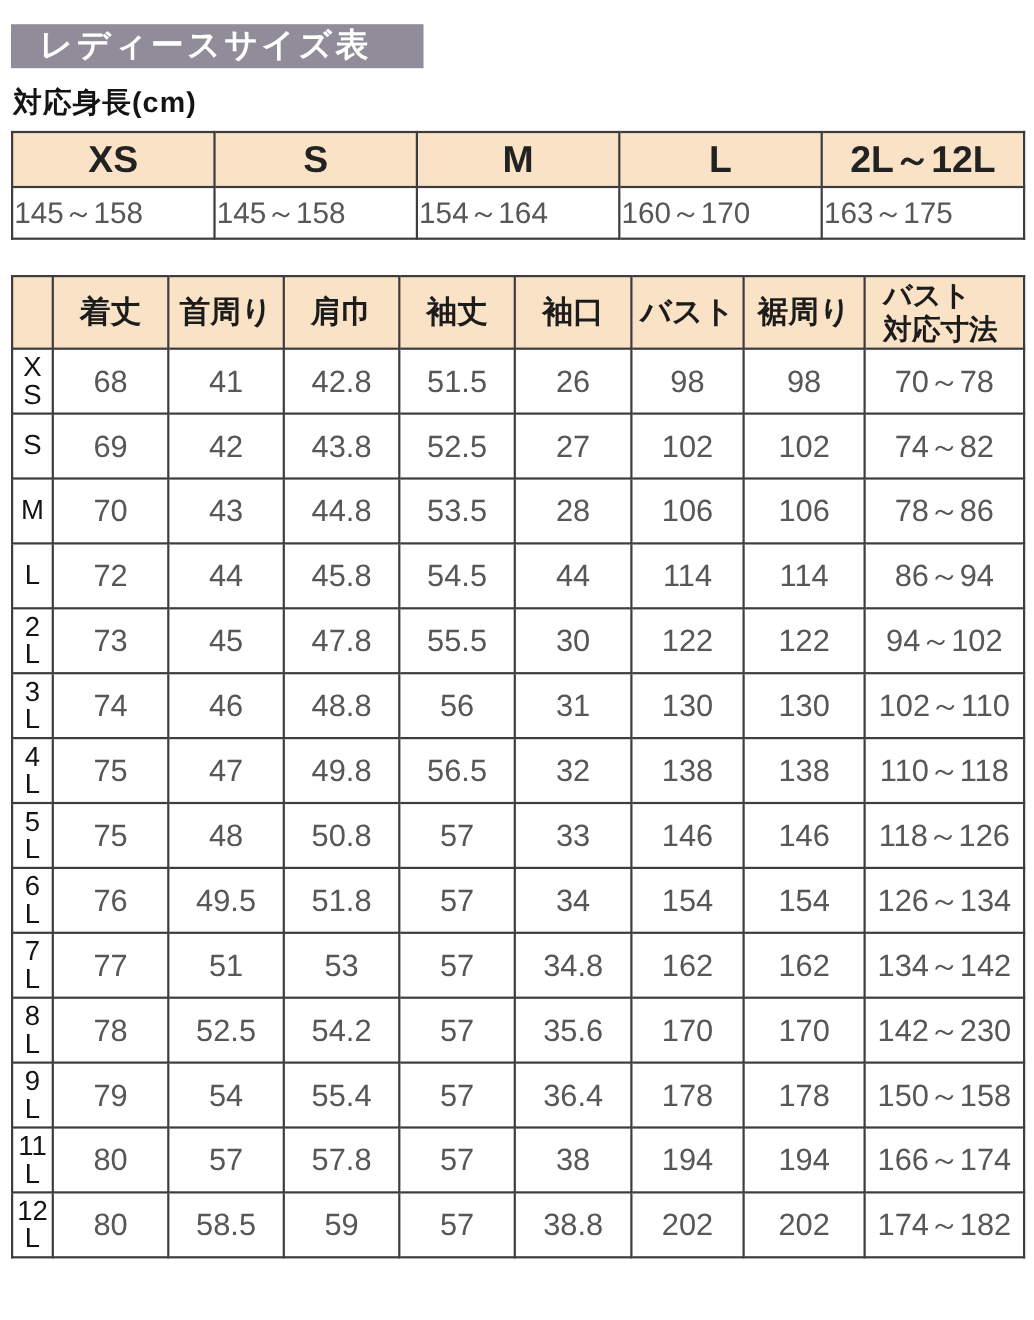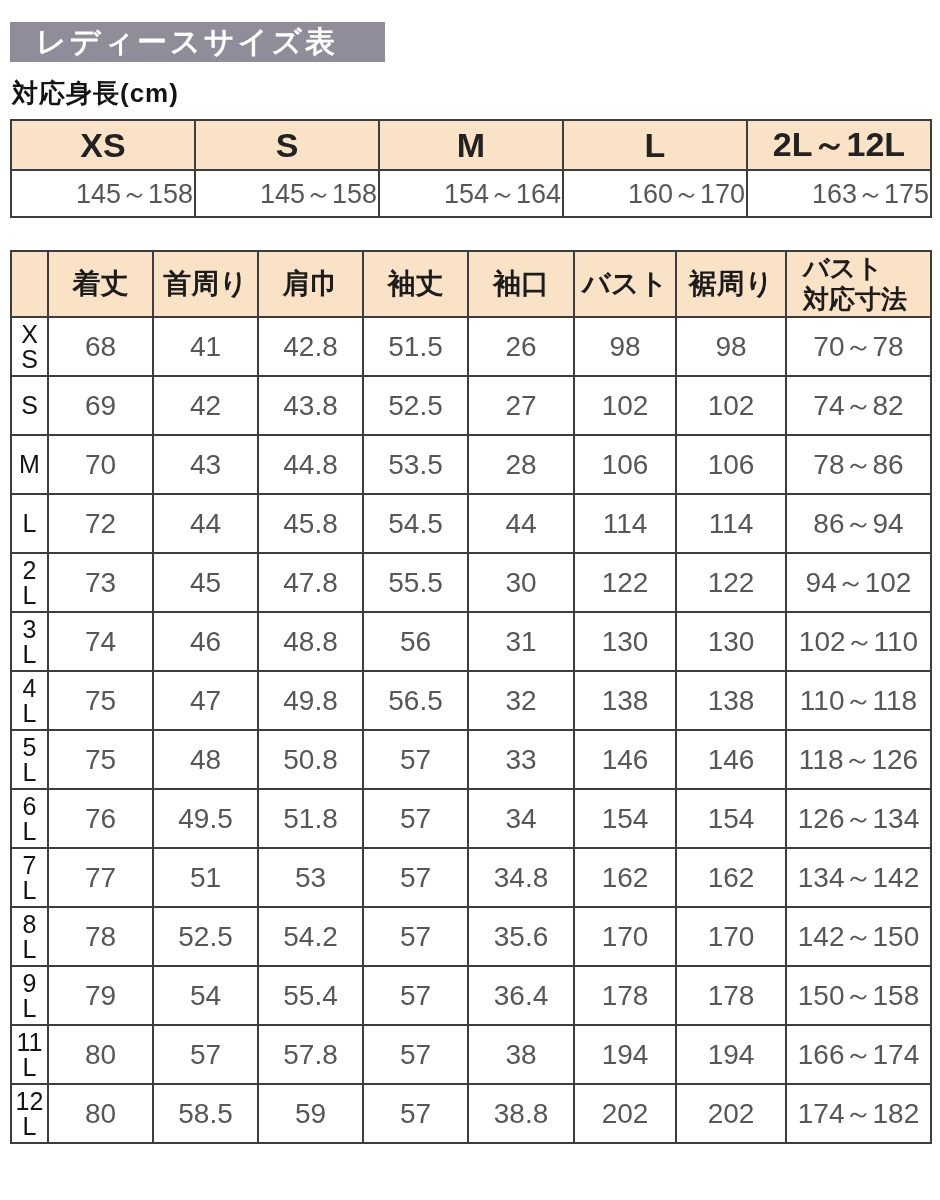--- a/index.html
+++ b/index.html
@@ -47,21 +47,21 @@
     font-size: 34px;
     font-weight: bold;
     color: #222222;
     text-align: center;
   }
   .height-table td {
     height: 43px;
     font-size: 27px;
     font-weight: normal;
     color: #57575a;
-    text-align: right;
+    text-align: left;
   }
   
   .main-table {
     margin-top: 32px;
   }
   .main-table thead th {
     background: #f9e2c5;
     height: 62px;
     font-size: 28px;
     font-weight: bold;
@@ -276,21 +276,21 @@
       <tr>
         <th class="row-label">8
 L</th>
         <td class="num-cell">78</td>
         <td class="num-cell">52.5</td>
         <td class="num-cell">54.2</td>
         <td class="num-cell">57</td>
         <td class="num-cell">35.6</td>
         <td class="num-cell">170</td>
         <td class="num-cell">170</td>
-        <td class="num-cell">142～150</td>
+        <td class="num-cell">142～230</td>
       </tr>
       <tr>
         <th class="row-label">9
 L</th>
         <td class="num-cell">79</td>
         <td class="num-cell">54</td>
         <td class="num-cell">55.4</td>
         <td class="num-cell">57</td>
         <td class="num-cell">36.4</td>
         <td class="num-cell">178</td>

